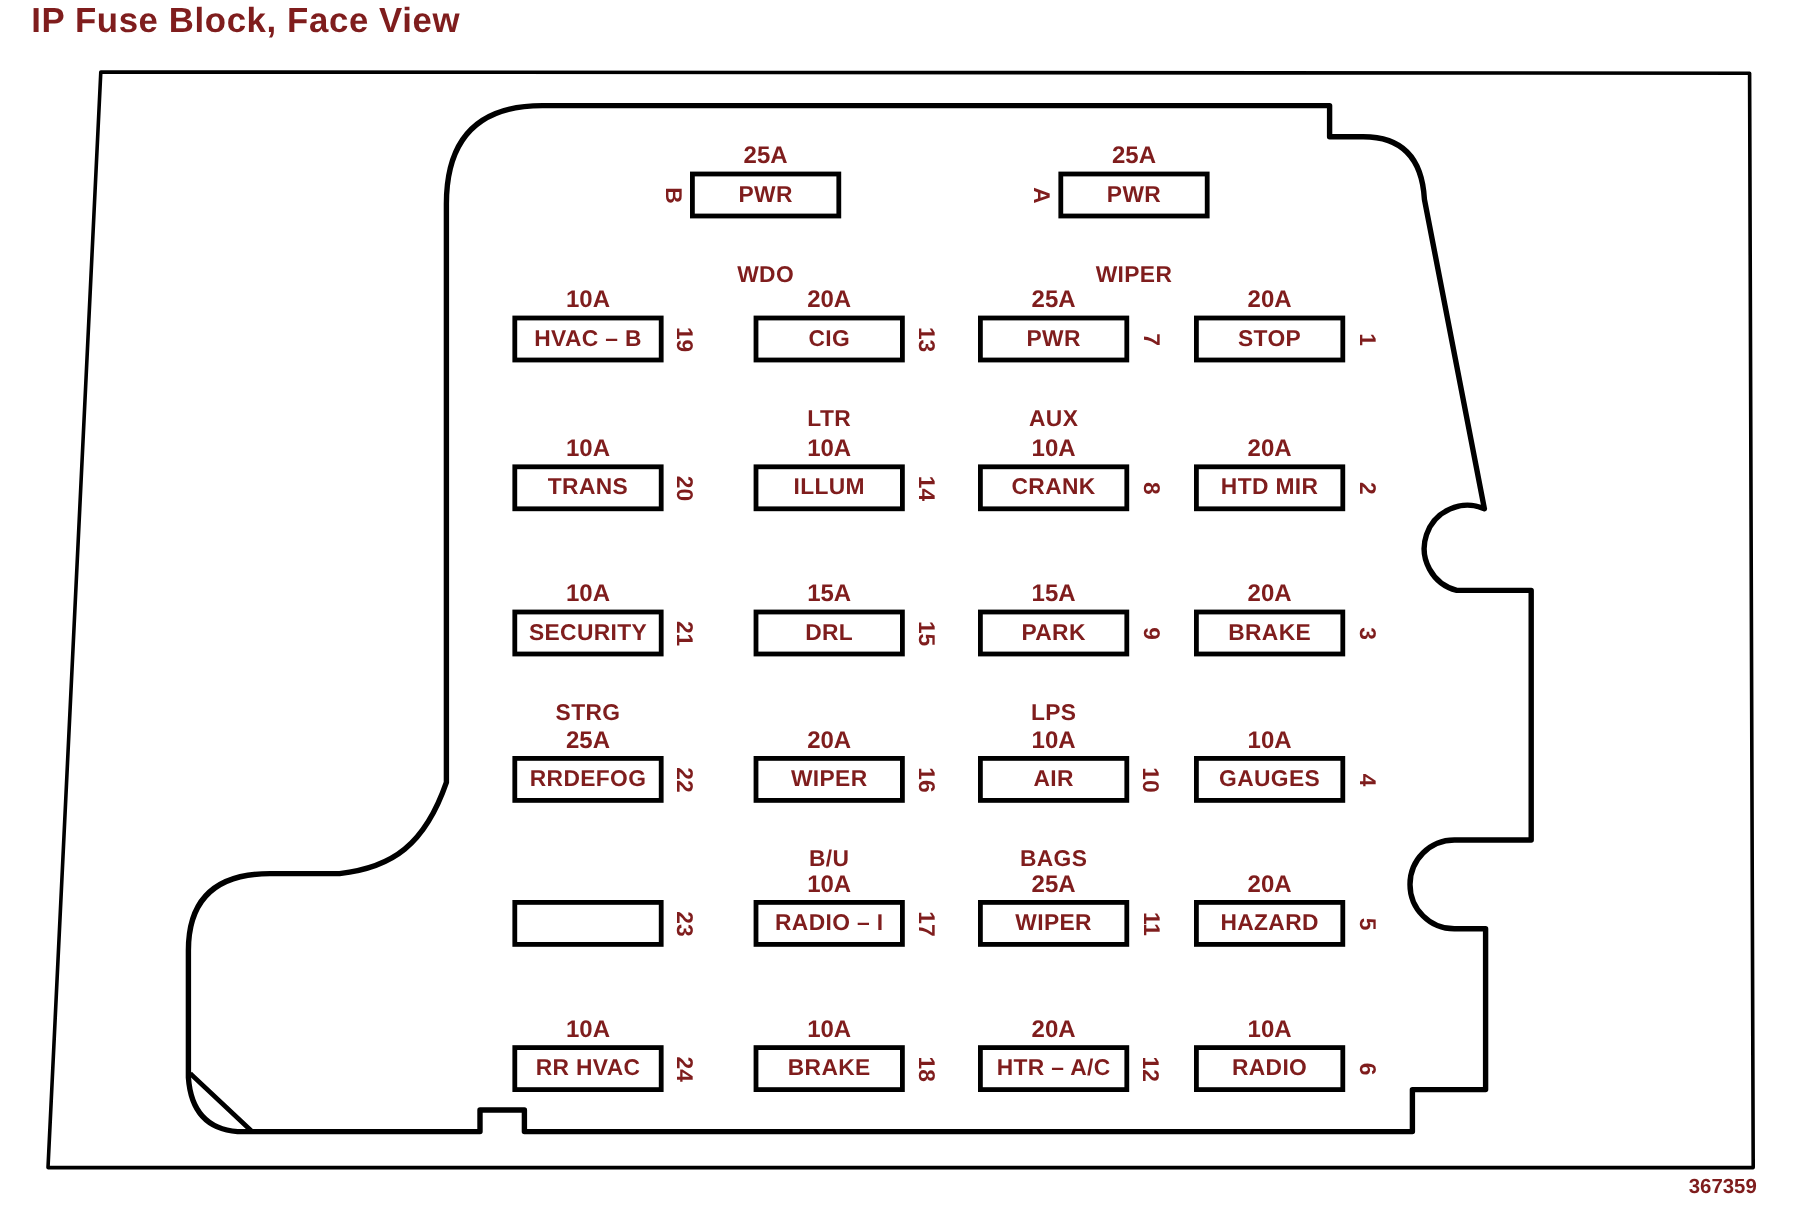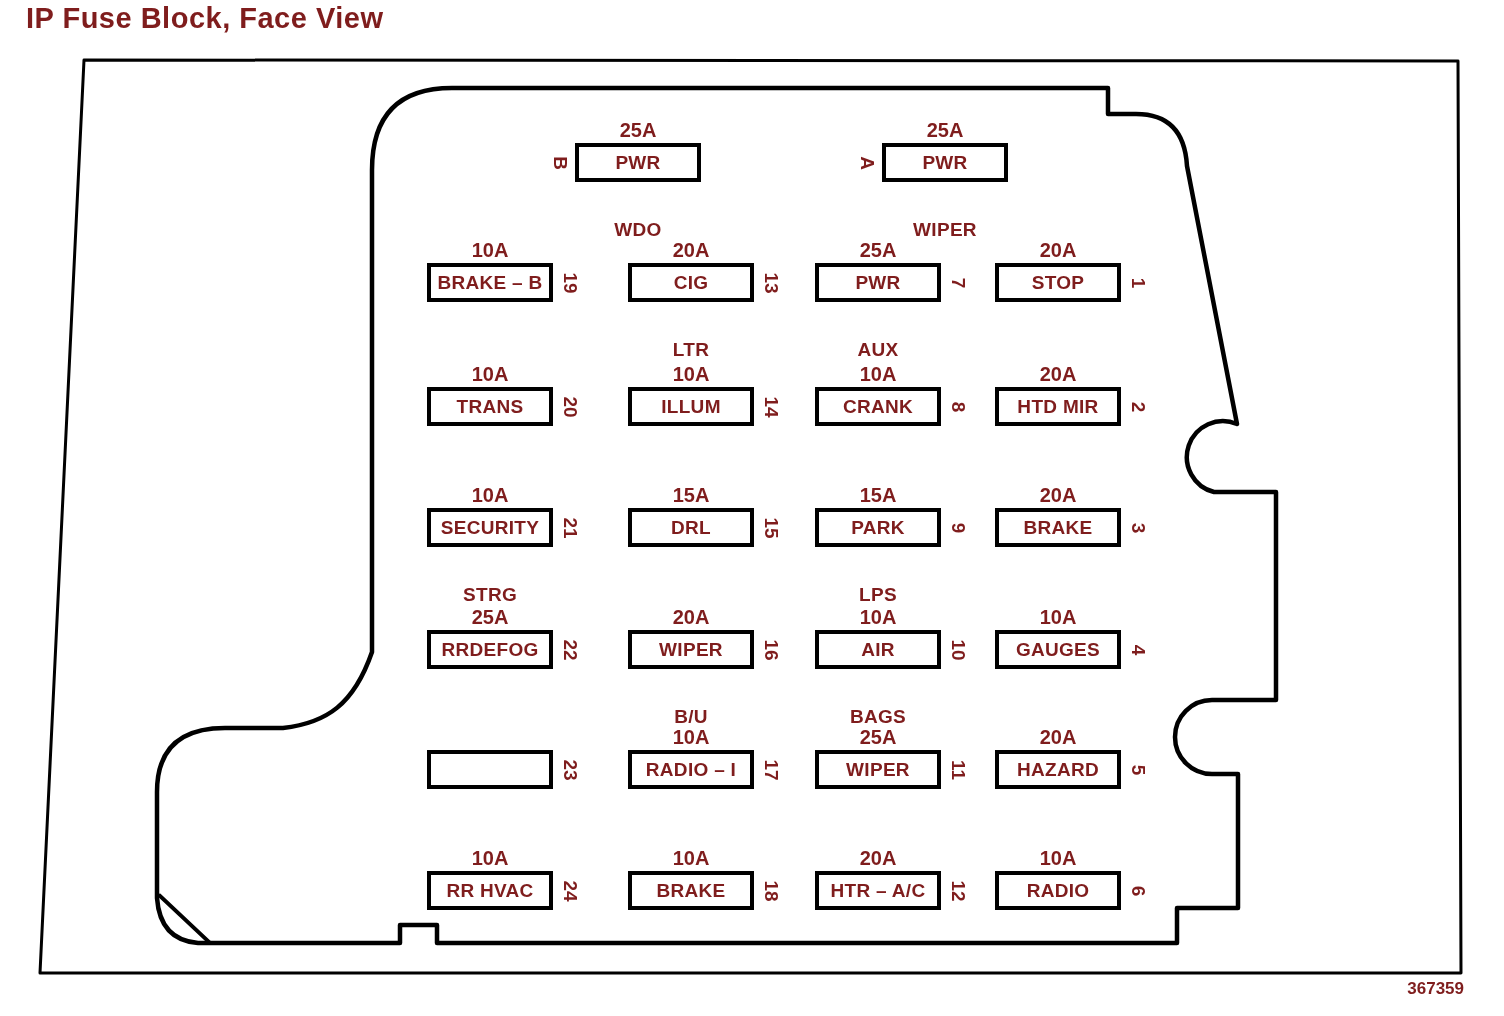--- a/index.html
+++ b/index.html
@@ -102,21 +102,21 @@
     </div>
     <div class="name2">WIPER</div>
     <div class="side left">
           <span class="rot">A</span>
         </div>
 
   </div>
       <div class="fuse" style="left: 427px; top: 239px;">
     <div class="amp">10A</div>
     <div class="box">
-      <span class="name1">BRAKE – B</span>
+      <span class="name1">HVAC – B</span>
     </div>
 
     <div class="side right">
           <span class="rot">19</span>
         </div>
   </div>
       <div class="fuse" style="left: 628px; top: 239px;">
     <div class="amp">20A</div>
     <div class="box">
       <span class="name1">CIG</span>

